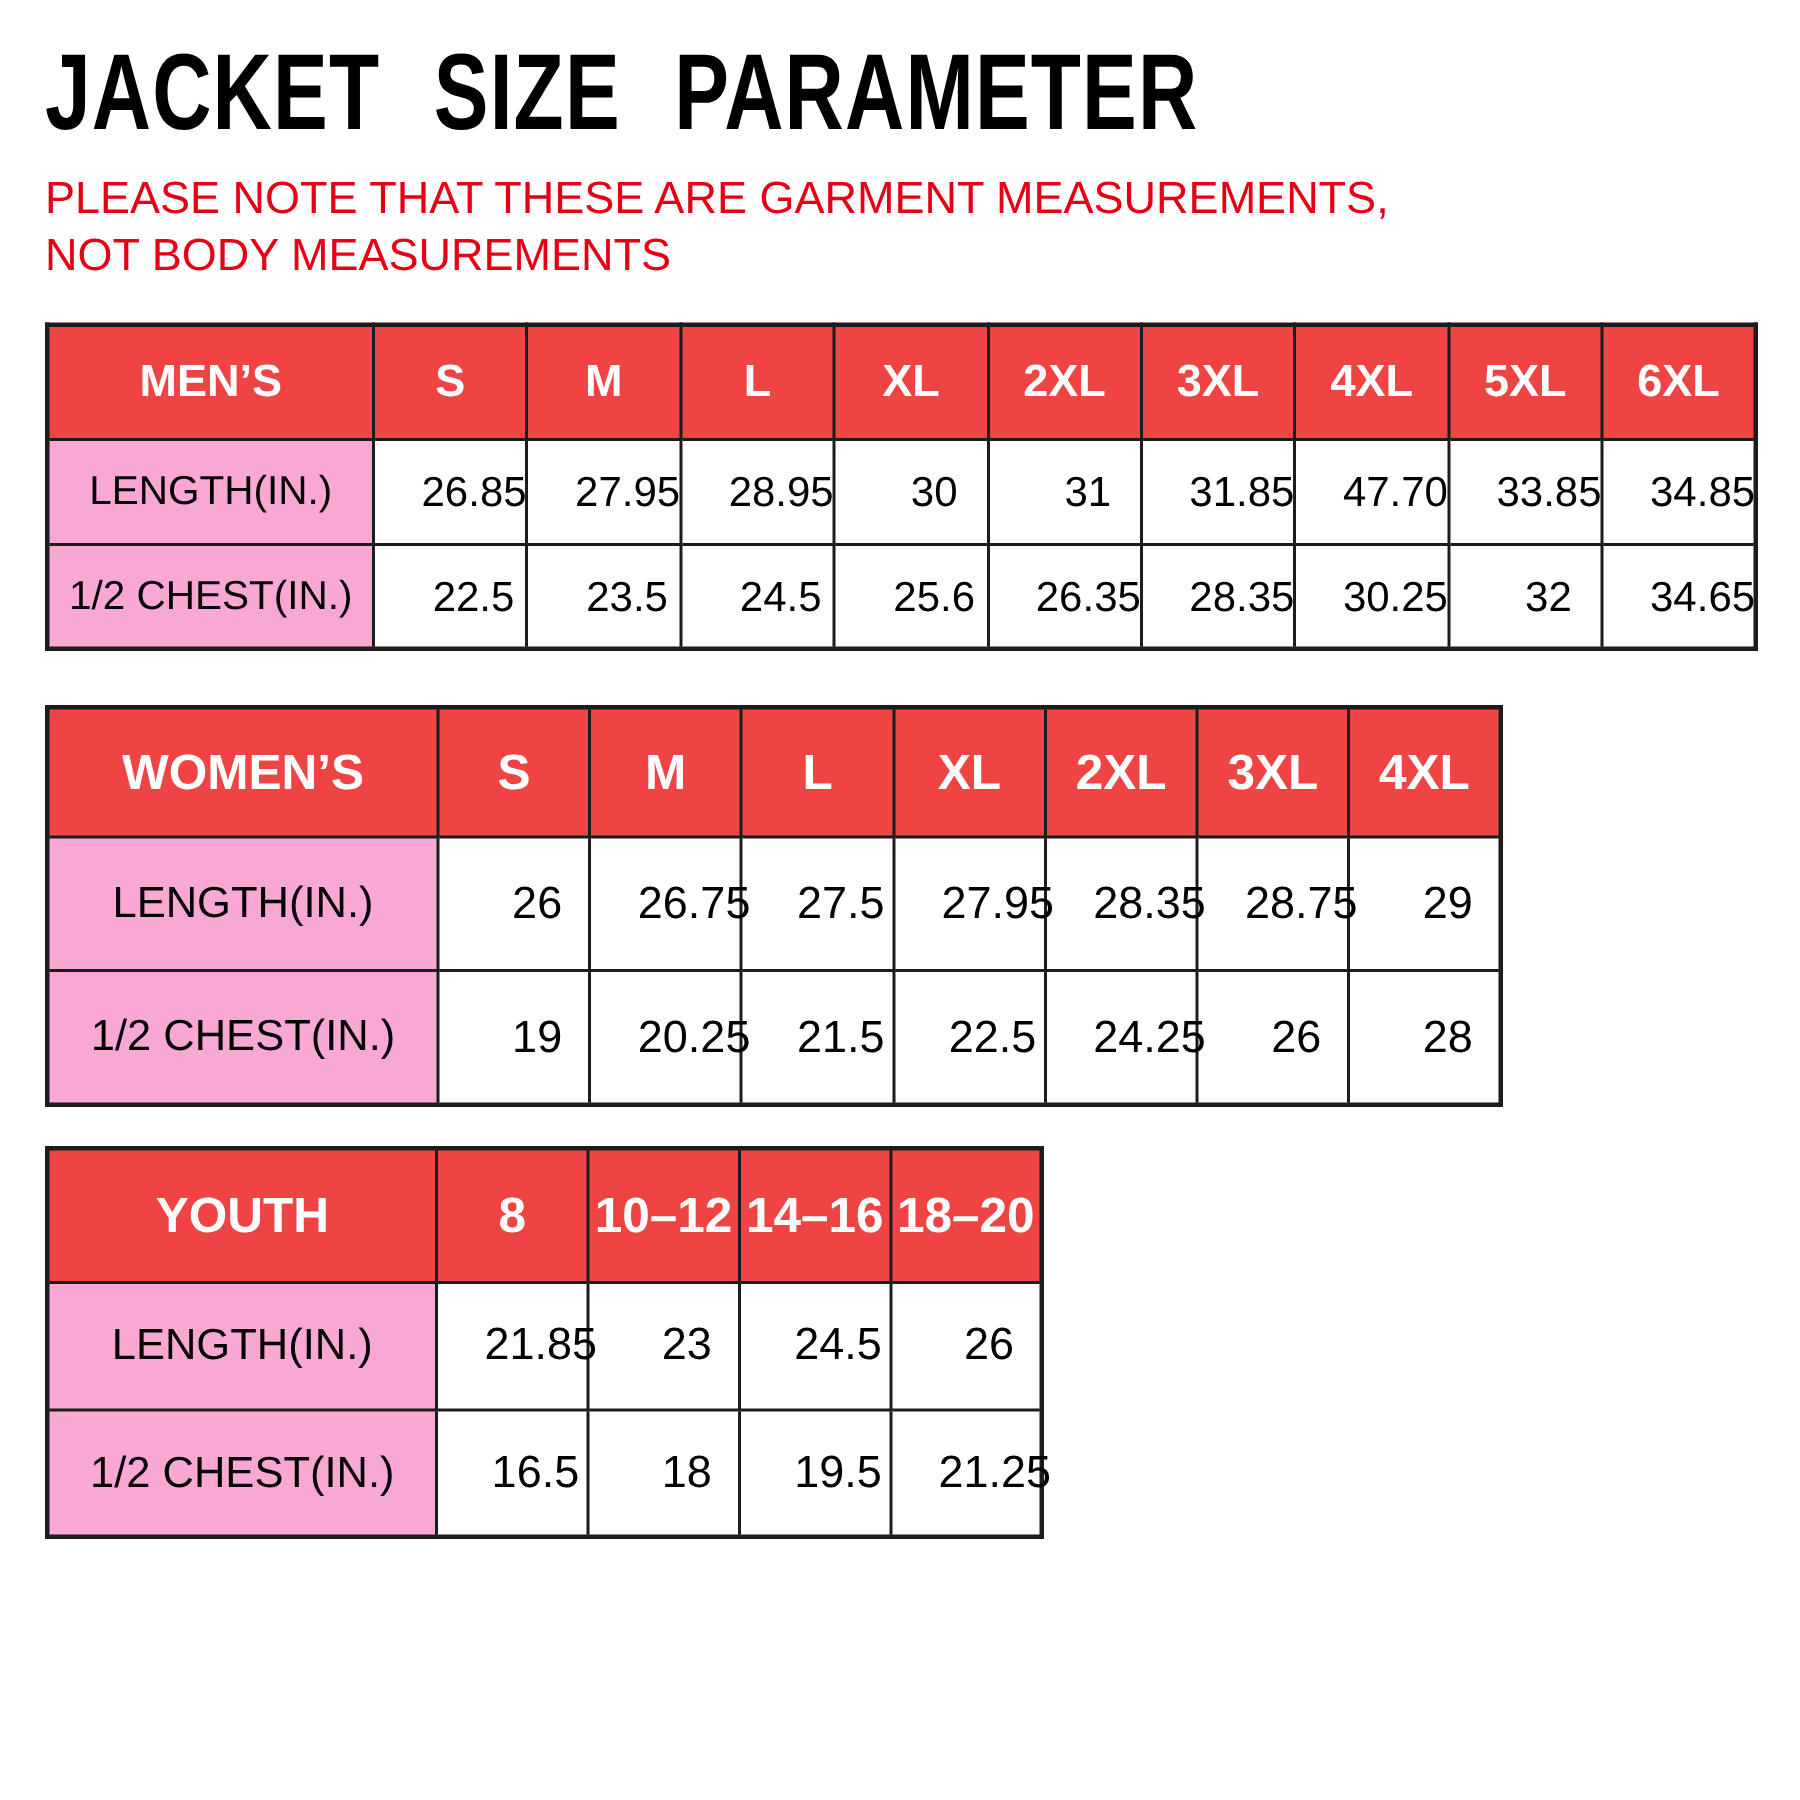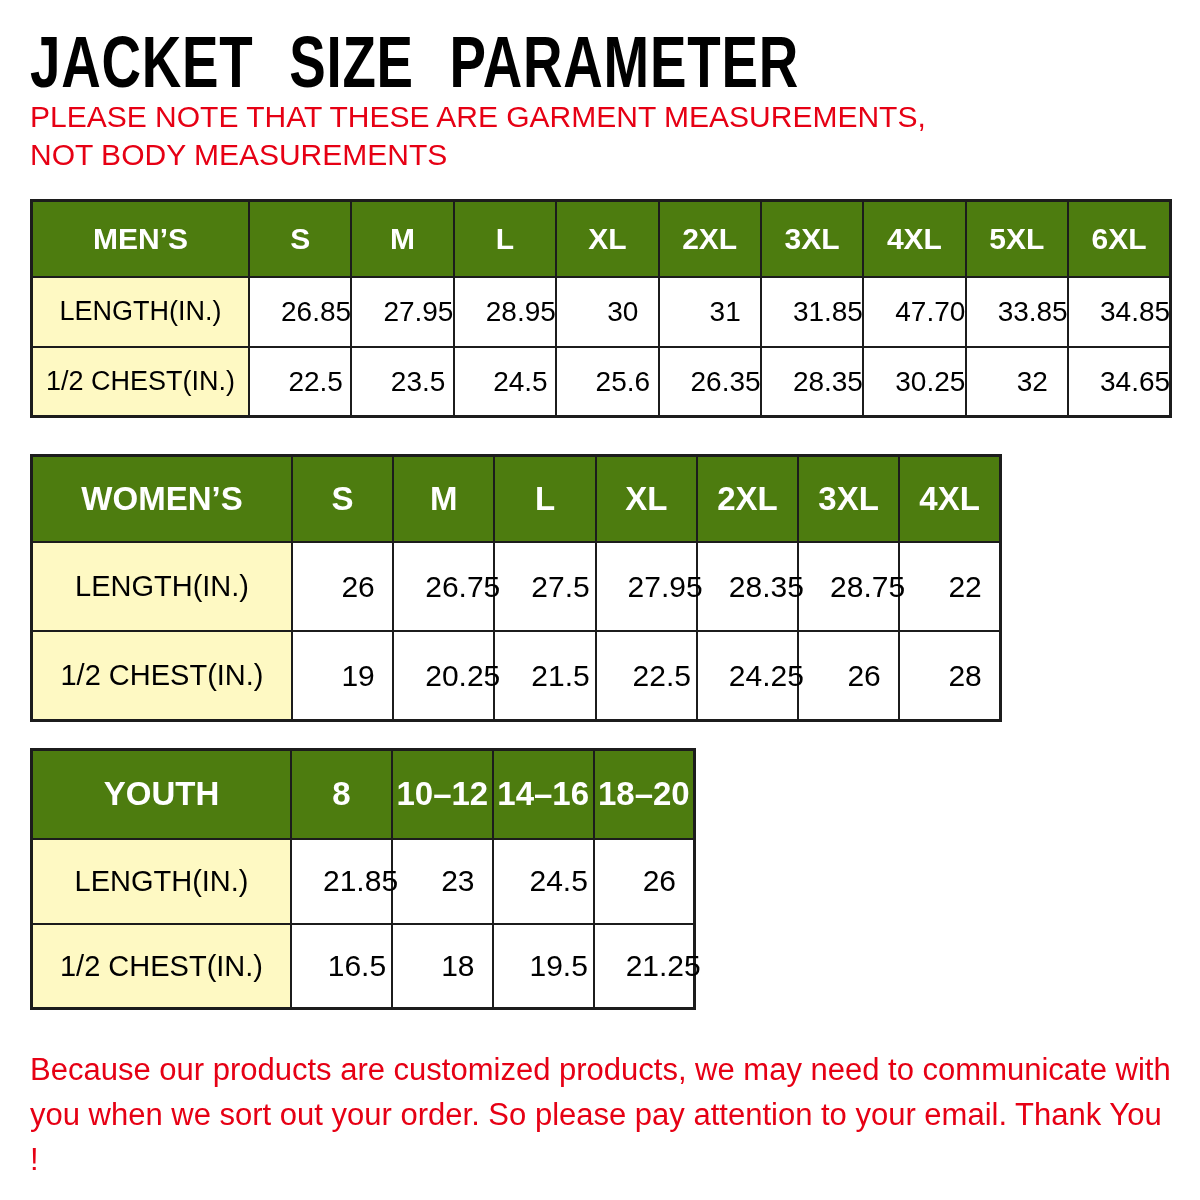--- a/index.html
+++ b/index.html
@@ -16,29 +16,30 @@
     transform:scaleX(0.76);
     transform-origin:left center;
     white-space:nowrap;
     margin-top:8px;
     line-height:1.0;
   }
   .note{
     color:#e60014;
     font-size:30px;
     line-height:1.28;
+    margin-top:16px;
     max-width:960px;
     letter-spacing:0px;
   }
 
   table{border-collapse:collapse;table-layout:fixed;background:#ffffff;}
   table{border:3px solid #1c1c1c;}
   th,td{border:2px solid #1c1c1c;text-align:center;vertical-align:middle;padding:0;}
-  thead th{background:#4d7c0f;color:#ffffff;font-weight:bold;}
-  tbody th{background:#fef9c3;color:#000000;font-weight:400;}
+  thead th{background:#ef4444;color:#ffffff;font-weight:bold;}
+  tbody th{background:#f9a8d4;color:#000000;font-weight:400;}
   tbody td{color:#000000;font-weight:400;padding-left:31px;}
 
   .t-mens{width:1142px;margin-top:24px;}
   .t-mens thead th{height:74px;font-size:30px;}
   .t-mens tbody tr{height:70px;}
   .t-mens th:first-child{width:215px;}
   .t-mens tbody th{font-size:27px;}
   .t-mens tbody td{font-size:28px;}
 
   .t-womens{width:972px;margin-top:36px;}
@@ -130,21 +131,21 @@
       </thead>
     <tbody>
         <tr>
           <th>LENGTH(IN.)</th>
           <td>26</td>
           <td>26.75</td>
           <td>27.5</td>
           <td>27.95</td>
           <td>28.35</td>
           <td>28.75</td>
-          <td>22</td>
+          <td>29</td>
         </tr>
         <tr>
           <th>1/2 CHEST(IN.)</th>
           <td>19</td>
           <td>20.25</td>
           <td>21.5</td>
           <td>22.5</td>
           <td>24.25</td>
           <td>26</td>
           <td>28</td>
@@ -173,17 +174,16 @@
         <tr>
           <th>1/2 CHEST(IN.)</th>
           <td>16.5</td>
           <td>18</td>
           <td>19.5</td>
           <td>21.25</td>
         </tr>
       </tbody>
   </table>
 
-  <div class="footer-para">Because our products are customized products, we may need to communicate with you when we sort out your order. So please pay attention to your email. Thank You !</div>
 
   
 
 </div>
 
 </body></html>

